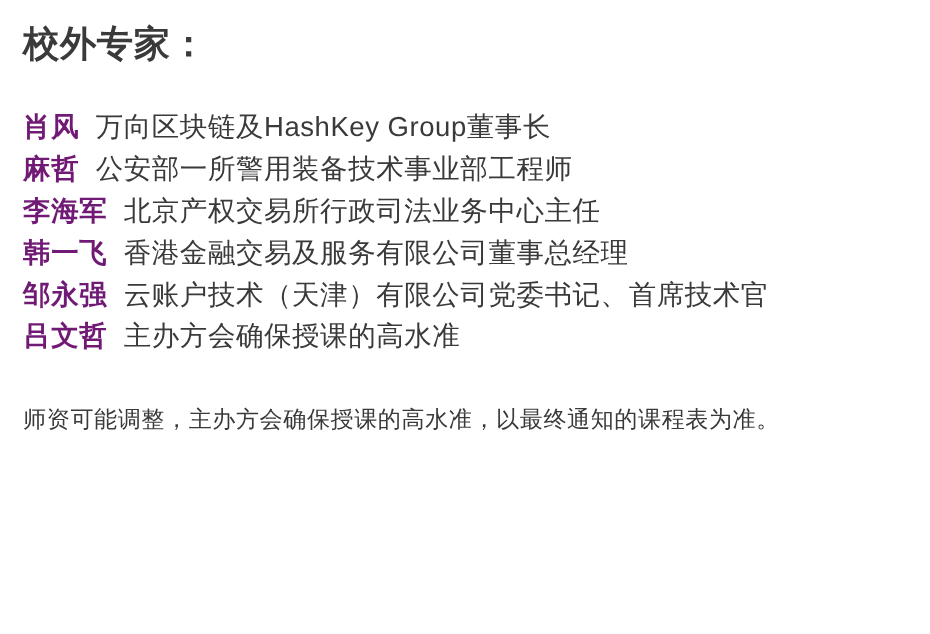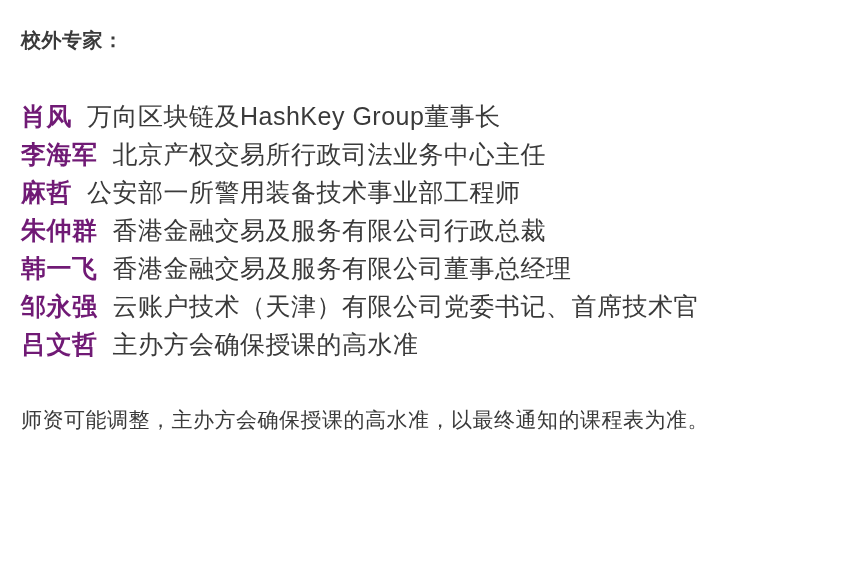--- a/index.html
+++ b/index.html
@@ -11,21 +11,21 @@
     width: 845px;
     height: 576px;
     overflow: hidden;
     font-family: "Liberation Sans", "DejaVu Sans", sans-serif;
     color: #3a3a3a;
   }
   .doc {
     padding: 21px 20px 0 21px;
   }
   .heading {
-    font-size: 20px;
+    font-size: 33px;
     line-height: 38px;
     font-weight: bold;
     color: #3a3a3a;
     margin: 0 0 38px 0;
     letter-spacing: 0.5px;
   }
   .expert-list {
     margin: 0;
     padding: 0;
   }
@@ -60,27 +60,24 @@
 
 <div class="doc">
 
   <p class="heading">校外专家：</p>
 
   <div class="expert-list">
     <p class="expert-row">
       <span class="expert-name">肖风</span><span class="expert-title">万向区块链及HashKey Group董事长</span>
     </p>
     <p class="expert-row">
-      <span class="expert-name">李海军</span><span class="expert-title">北京产权交易所行政司法业务中心主任</span>
-    </p>
-    <p class="expert-row">
       <span class="expert-name">麻哲</span><span class="expert-title">公安部一所警用装备技术事业部工程师</span>
     </p>
     <p class="expert-row">
-      <span class="expert-name">朱仲群</span><span class="expert-title">香港金融交易及服务有限公司行政总裁</span>
+      <span class="expert-name">李海军</span><span class="expert-title">北京产权交易所行政司法业务中心主任</span>
     </p>
     <p class="expert-row">
       <span class="expert-name">韩一飞</span><span class="expert-title">香港金融交易及服务有限公司董事总经理</span>
     </p>
     <p class="expert-row">
       <span class="expert-name">邹永强</span><span class="expert-title">云账户技术（天津）有限公司党委书记、首席技术官</span>
     </p>
     <p class="expert-row">
       <span class="expert-name">吕文哲</span><span class="expert-title">主办方会确保授课的高水准</span>
     </p>

